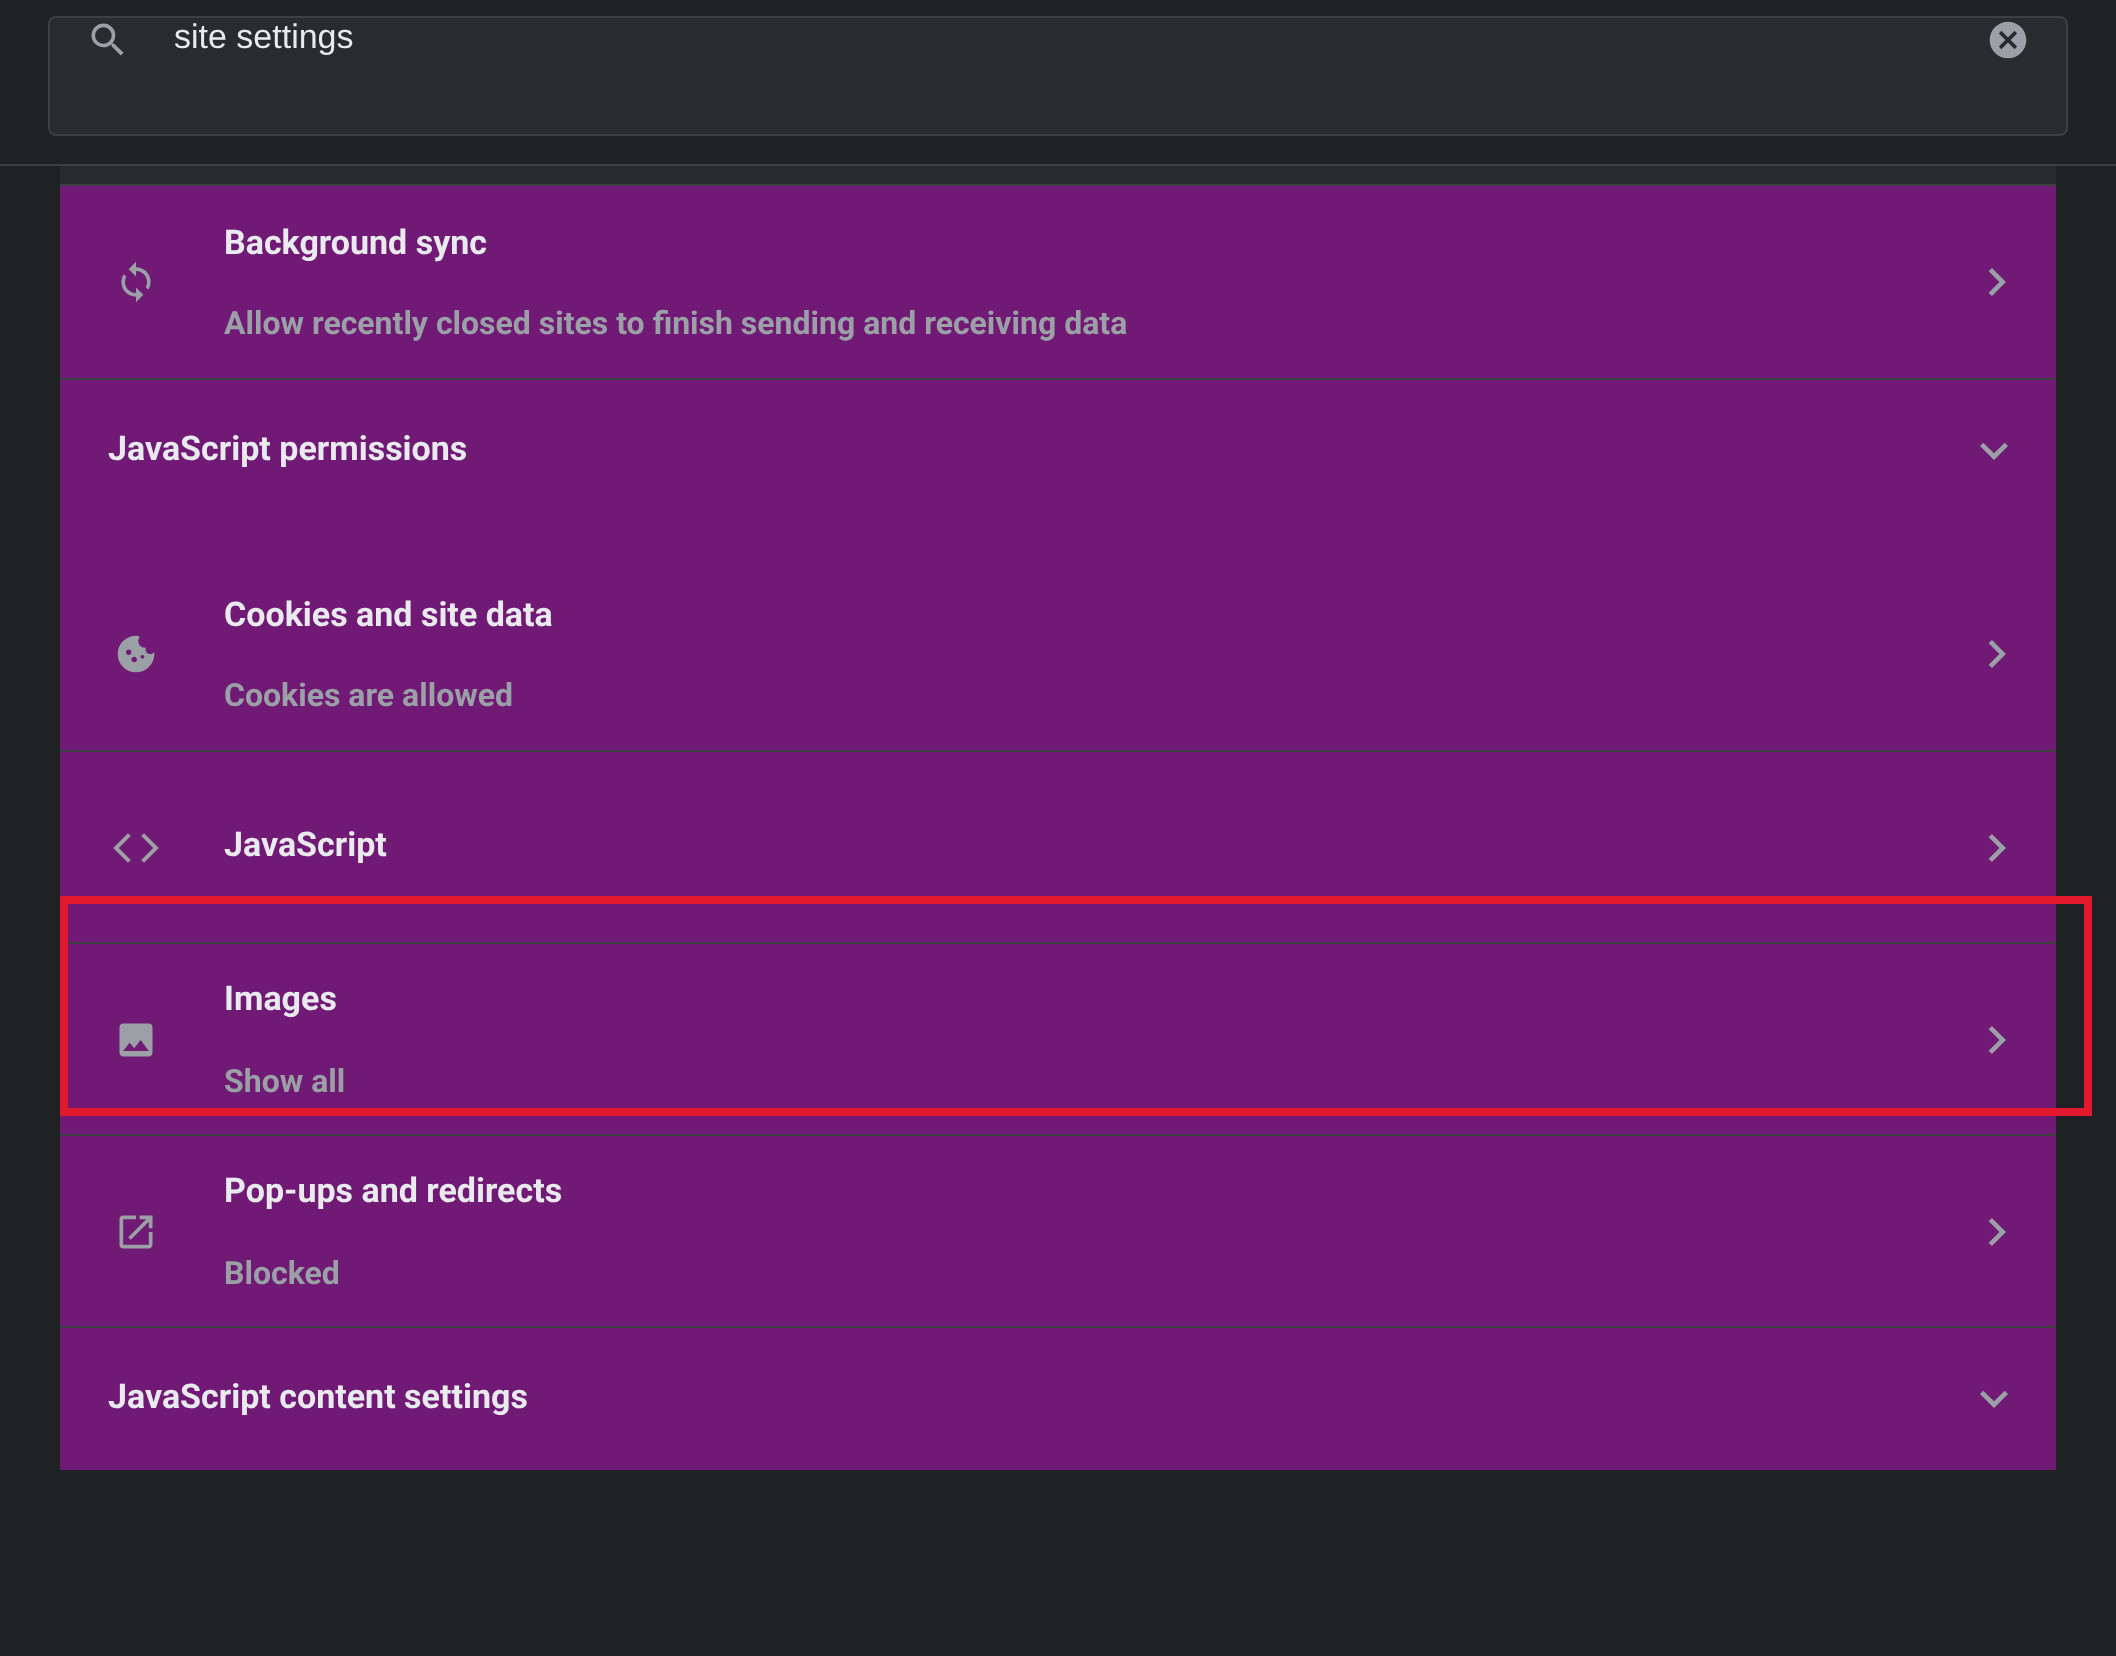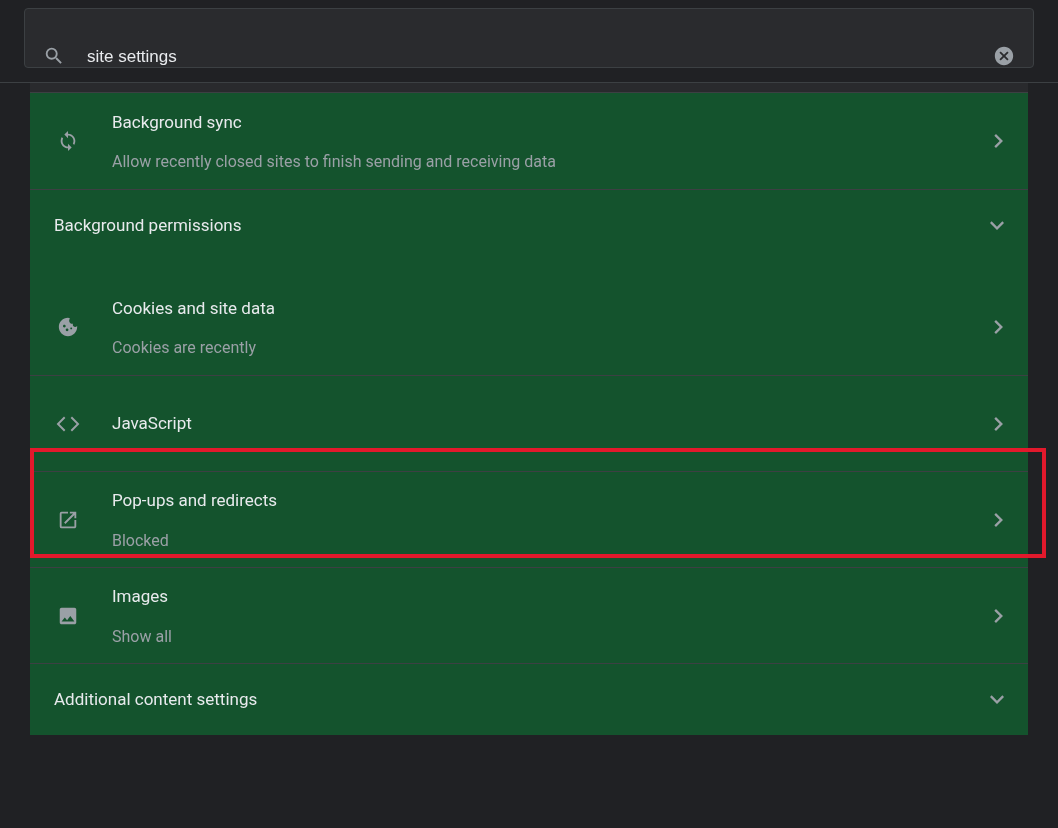--- a/index.html
+++ b/index.html
@@ -10,21 +10,21 @@
     height: 828px;
     overflow: hidden;
     color: #e8eaed;
   }
   .search-bar {
     margin: 8px 24px 0 24px;
     height: 60px;
     background: #2a2b2e;
     border-radius: 4px;
     display: flex;
-    align-items: flex-end;
+    align-items: flex-start;
     padding: 0 18px;
     border: 1px solid #3c4043;
   }
   .search-bar .search-icon {
     color: #9aa0a6;
     display: flex;
   }
   .search-bar input {
     flex: 1;
     background: transparent;
@@ -34,22 +34,23 @@
     font-size: 17px;
     margin-left: 22px;
   }
   .search-bar .clear-icon { color: #9aa0a6; display: flex; cursor: pointer; }
 
   .content-area {
     margin-top: 14px;
     border-top: 1px solid #3c4043;
   }
   .panel {
-    background: #14532d;
+    background: #701a75;
     margin: 0 30px;
+    font-weight: bold;
   }
   .section-header {
     padding: 28px 28px 10px 28px;
     color: #9aa0a6;
     font-size: 16px;
   }
   .row {
     display: flex;
     align-items: center;
     min-height: 96px;
@@ -124,39 +125,39 @@
       </div>
       <span class="arrow">
         <svg width="10" height="14" viewBox="0 0 8 12" fill="currentColor">
             <path d="M0 10.59L4.58 6 0 1.41 1.41 0l6 6-6 6z"></path>
           </svg>
       </span>
     </div>
 
     <div class="row expand">
       <div class="labels">
-        <div class="title">Background permissions</div>
+        <div class="title">JavaScript permissions</div>
       </div>
       <span class="arrow">
         <svg width="14" height="10" viewBox="0 0 12 8" fill="currentColor">
             <path d="M1.41 0L6 4.58 10.59 0 12 1.41l-6 6-6-6z"></path>
           </svg>
       </span>
     </div>
 
 
     <div class="row first-in-group" style="margin-top:18px;align-items:center;">
       <span class="row-icon">
         <svg width="22" height="22" viewBox="0 0 24 24" fill="currentColor">
             <path d="M12 2C6.48 2 2 6.48 2 12s4.48 10 10 10 10-4.48 10-10c0-.34-.02-.67-.05-1-.53.63-1.32 1-2.2 1-1.38 0-2.5-1.12-2.5-2.5 0-.35.07-.68.2-.98-.23.03-.45.05-.7.05-1.93 0-3.5-1.57-3.5-3.5 0-.88.34-1.67.88-2.28C13.46 2.27 12.75 2 12 2zm-4 7.5c.83 0 1.5.67 1.5 1.5s-.67 1.5-1.5 1.5S6.5 11.83 6.5 11 7.17 9.5 8 9.5zm3 7c-.83 0-1.5-.67-1.5-1.5s.67-1.5 1.5-1.5 1.5.67 1.5 1.5-.67 1.5-1.5 1.5zm4.5-2c-.55 0-1-.45-1-1s.45-1 1-1 1 .45 1 1-.45 1-1 1z"></path>
           </svg>
       </span>
       <div class="labels">
         <div class="title">Cookies and site data</div>
-        <div class="subtitle">Cookies are recently</div>
+        <div class="subtitle">Cookies are allowed</div>
       </div>
       <span class="arrow">
         <svg width="10" height="14" viewBox="0 0 8 12" fill="currentColor">
             <path d="M0 10.59L4.58 6 0 1.41 1.41 0l6 6-6 6z"></path>
           </svg>
       </span>
     </div>
 
     <div class="row">
       <span class="row-icon">
@@ -170,54 +171,54 @@
       <span class="arrow">
         <svg width="10" height="14" viewBox="0 0 8 12" fill="currentColor">
             <path d="M0 10.59L4.58 6 0 1.41 1.41 0l6 6-6 6z"></path>
           </svg>
       </span>
     </div>
 
     <div class="row">
       <span class="row-icon">
         <svg width="22" height="22" viewBox="0 0 24 24" fill="currentColor">
+            <path d="M21 19V5c0-1.1-.9-2-2-2H5c-1.1 0-2 .9-2 2v14c0 1.1.9 2 2 2h14c1.1 0 2-.9 2-2zM8.5 13.5l2.5 3.01L14.5 12l4.5 6H5l3.5-4.5z"></path>
+          </svg>
+      </span>
+      <div class="labels">
+        <div class="title">Images</div>
+        <div class="subtitle">Show all</div>
+      </div>
+      <span class="arrow">
+        <svg width="10" height="14" viewBox="0 0 8 12" fill="currentColor">
+            <path d="M0 10.59L4.58 6 0 1.41 1.41 0l6 6-6 6z"></path>
+          </svg>
+      </span>
+    </div>
+
+    <div class="row">
+      <span class="row-icon">
+        <svg width="22" height="22" viewBox="0 0 24 24" fill="currentColor">
             <path d="M19 19H5V5h7V3H5a2 2 0 00-2 2v14a2 2 0 002 2h14c1.1 0 2-.9 2-2v-7h-2v7zM14 3v2h3.59l-9.83 9.83 1.41 1.41L19 6.41V10h2V3h-7z"></path>
           </svg>
       </span>
       <div class="labels">
         <div class="title">Pop-ups and redirects</div>
         <div class="subtitle">Blocked</div>
       </div>
       <span class="arrow">
         <svg width="10" height="14" viewBox="0 0 8 12" fill="currentColor">
             <path d="M0 10.59L4.58 6 0 1.41 1.41 0l6 6-6 6z"></path>
           </svg>
       </span>
     </div>
 
-    <div class="row">
-      <span class="row-icon">
-        <svg width="22" height="22" viewBox="0 0 24 24" fill="currentColor">
-            <path d="M21 19V5c0-1.1-.9-2-2-2H5c-1.1 0-2 .9-2 2v14c0 1.1.9 2 2 2h14c1.1 0 2-.9 2-2zM8.5 13.5l2.5 3.01L14.5 12l4.5 6H5l3.5-4.5z"></path>
-          </svg>
-      </span>
-      <div class="labels">
-        <div class="title">Images</div>
-        <div class="subtitle">Show all</div>
-      </div>
-      <span class="arrow">
-        <svg width="10" height="14" viewBox="0 0 8 12" fill="currentColor">
-            <path d="M0 10.59L4.58 6 0 1.41 1.41 0l6 6-6 6z"></path>
-          </svg>
-      </span>
-    </div>
-
     <div class="row expand">
       <div class="labels">
-        <div class="title">Additional content settings</div>
+        <div class="title">JavaScript content settings</div>
       </div>
       <span class="arrow">
         <svg width="14" height="10" viewBox="0 0 12 8" fill="currentColor">
             <path d="M1.41 0L6 4.58 10.59 0 12 1.41l-6 6-6-6z"></path>
           </svg>
       </span>
     </div>
 
   </div>
 </div>

